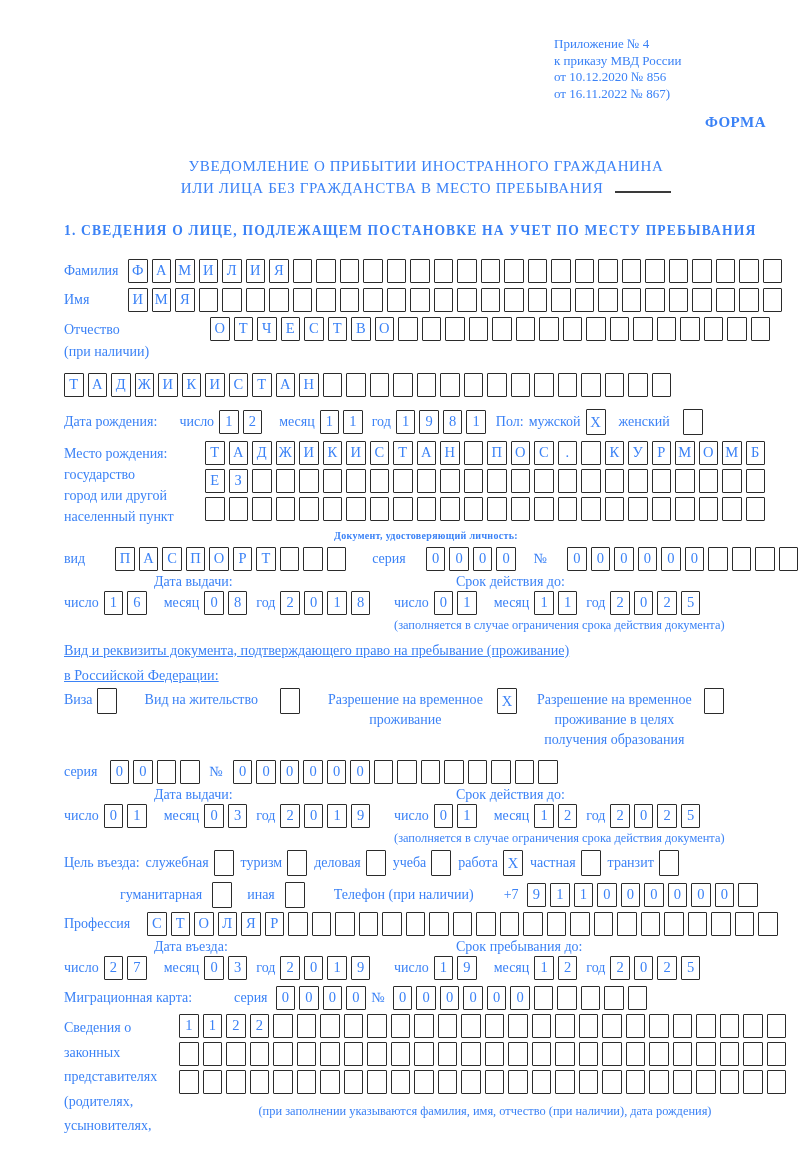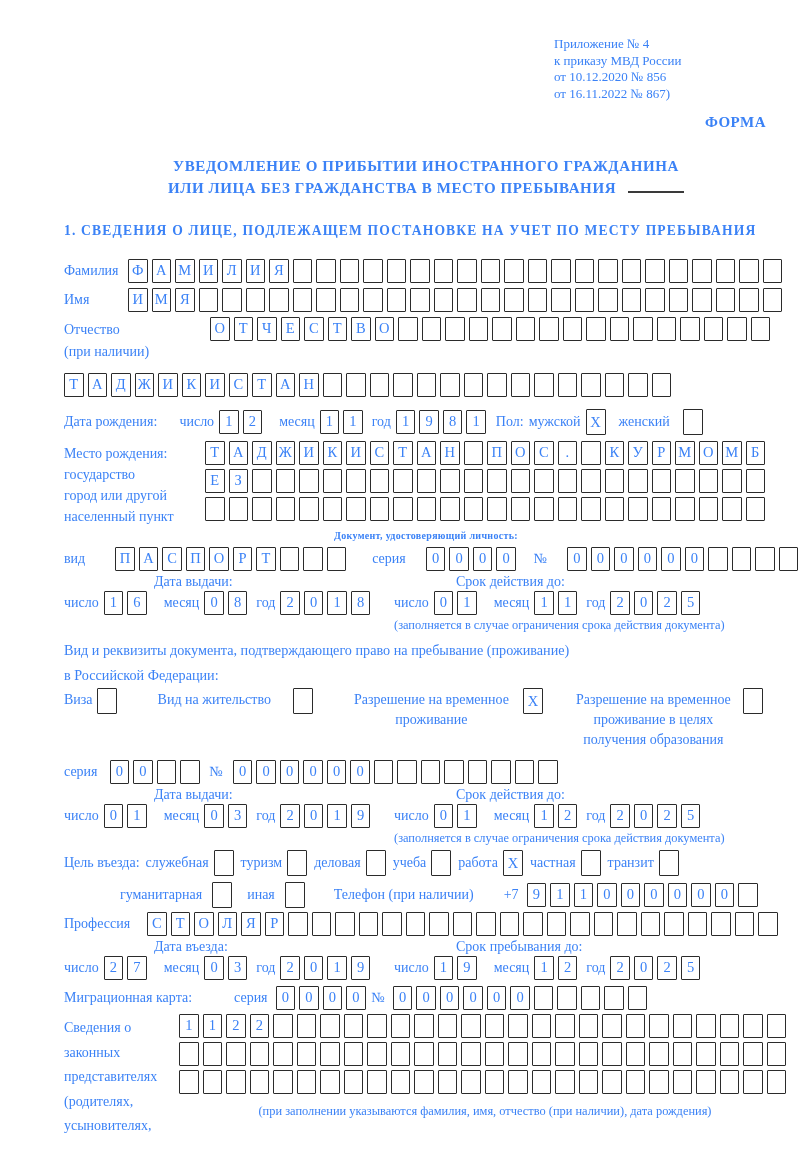--- a/index.html
+++ b/index.html
@@ -6,21 +6,21 @@
   html,body { background:#f0f0f0; }
   .page {
     position:relative; width:800px; height:1163px; margin:0 auto;
     background:#ffffff; color:#3b82f6;
     font-family:"Liberation Serif","DejaVu Serif",serif;
     font-size:14px; padding:36px 12px 8px 64px; overflow:hidden;
   }
   .appendix { margin-left:490px; font-size:13px; line-height:16.5px; }
   .appendix .ed { margin-top:5px; }
   .forma { text-align:right; padding-right:22px; margin-top:12px; font-weight:bold; font-size:15px; letter-spacing:.5px; }
-  .title { text-align:center; font-weight:bold; font-size:15px; line-height:22px; margin-top:24px; letter-spacing:.6px; white-space:nowrap; }
+  .title { text-align:center; font-weight:normal; font-size:15px; line-height:22px; margin-top:24px; letter-spacing:.6px; white-space:nowrap; }
   .tuline { display:inline-block; width:56px; height:13px; border-bottom:2.2px solid #3a3a3a; margin-left:12px; }
   .sechead { margin-top:24px; font-weight:bold; font-size:13.6px; letter-spacing:1.15px; white-space:nowrap; }
 
   .frow { display:flex; align-items:flex-start; white-space:nowrap; }
   .vc { align-items:center; }
   .flabel { flex:0 0 auto; padding-top:4px; }
   .w64  { flex:0 0 64px; }
   .w146 { flex:0 0 146px; }
   .w118 { flex:0 0 118px; }
   .w141 { flex:0 0 141px; }
@@ -57,23 +57,23 @@
   .dc-left { flex:0 0 330px; }
   .dc-right { flex:1 1 auto; }
   .datehead { padding-left:90px; }
   .dc-right .datehead { padding-left:62px; }
   .dateline { display:flex; align-items:center; margin-top:1px; }
   .dl { margin-right:5px; }
   .dlm { margin-left:13px; }
   .dlg { margin-left:5px; }
   .note { font-size:12.4px; margin-top:3px; }
 
-  .intro { margin-top:5px; line-height:25px; font-size:14.2px; }
-
-  .optrow { display:flex; align-items:flex-start; margin-top:2px; white-space:nowrap;gap:13px; }
+  .intro { margin-top:5px; line-height:25px; font-size:14.2px;text-decoration:underline; }
+
+  .optrow { display:flex; align-items:flex-start; margin-top:2px; white-space:nowrap; }
   .opt { display:flex; align-items:flex-start; }
   .optlines { display:inline-block; text-align:center; line-height:20px; }
   .optline { display:block; }
   .opt .chk { margin-left:8px; margin-top:-2px; }
   .opt .tight { margin-left:4px; }
 
   .prow { display:flex; align-items:center; margin-top:4px; white-space:nowrap; }
   .pitem { display:flex; align-items:center; margin-right:7px; }
   .pitem .chk { margin-left:5px; }
 

